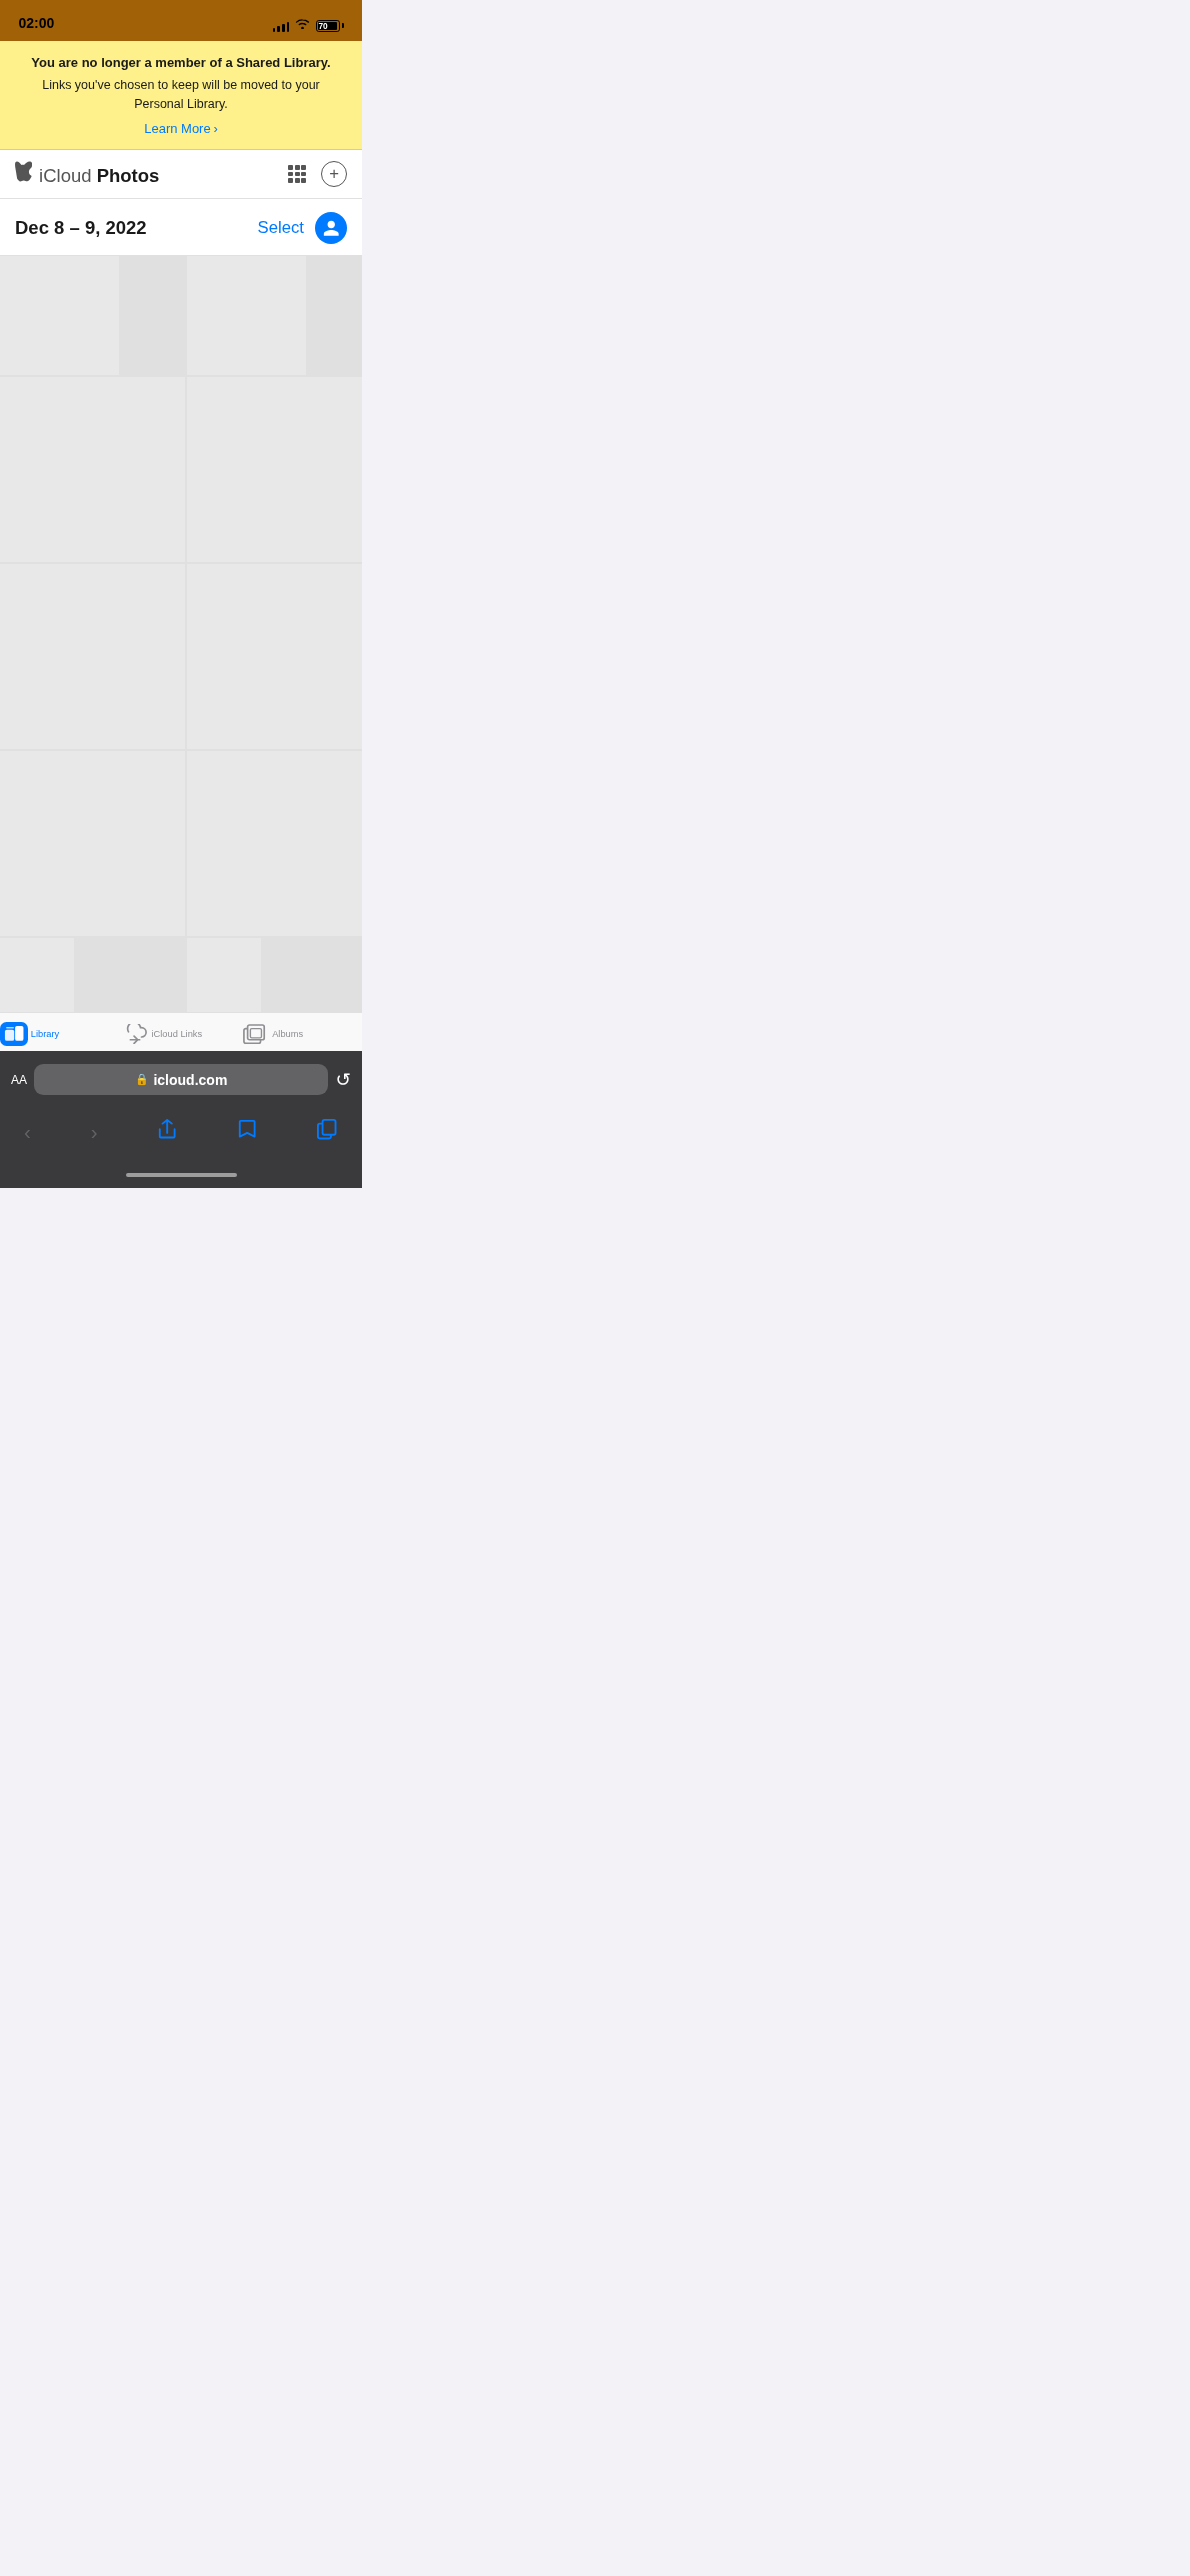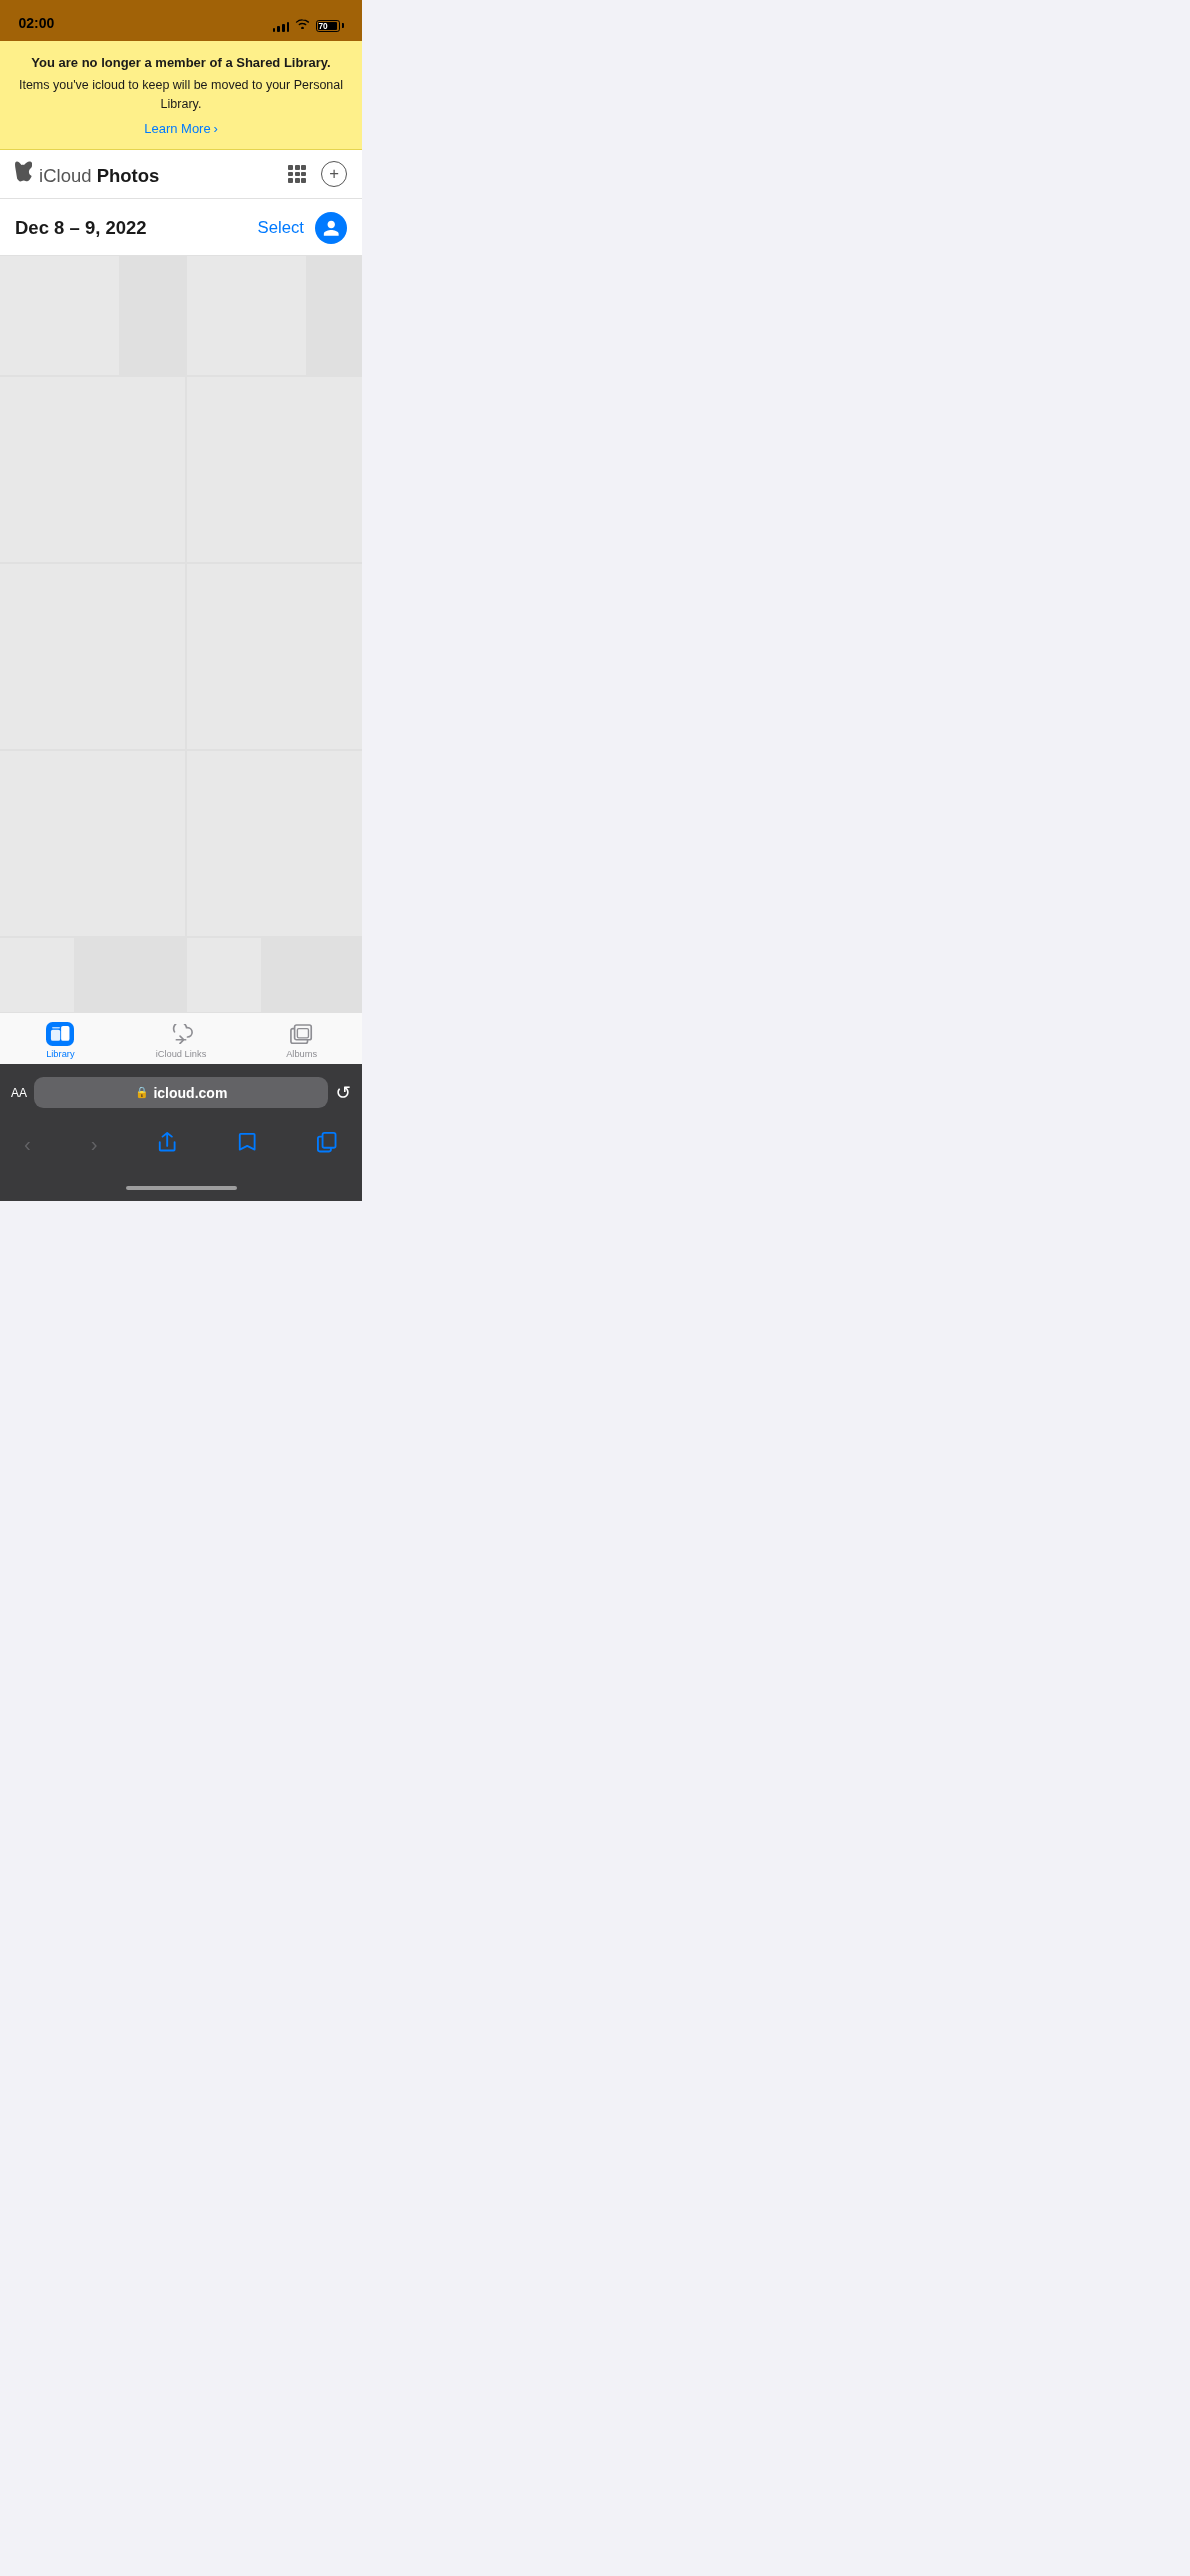--- a/index.html
+++ b/index.html
@@ -192,21 +192,21 @@
       background: #f9f9f9;
       border-top: 0.9px solid #e0e0e0;
       display: flex;
       justify-content: space-around;
       align-items: center;
       padding: 9.3px 0 5.6px 0;
       position: relative;
     }
     .tab-item {
       display: flex;
-      flex-direction: column;
+      flex-direction: row;
       align-items: center;
       gap: 2.8px;
       flex: 1;
     }
     .tab-icon-wrap {
       width: 28px;
       height: 24px;
       display: flex;
       align-items: center;
       justify-content: center;
@@ -324,21 +324,21 @@
         <div style="background:#000; border-radius:0.9px; height:8.3px; width:18.5px;"></div>
         <span style="font-size:8.3px; font-weight:700; position:absolute; left:1.9px; color:#fff;">70</span>
       </div>
       <div style="width:1.9px; height:4.6px; background:#000; border-radius:0 0.9px 0.9px 0; margin-left:0.9px;"></div>
     </div>
   </div>
 </div>
 
 <div class="notification-banner">
   <div class="banner-title">You are no longer a member of a Shared Library.</div>
-  <div class="banner-body">Items you've icloud to keep will be moved to your Personal Library.</div>
+  <div class="banner-body">Links you've chosen to keep will be moved to your Personal Library.</div>
   <a class="banner-link" href="#">
     <span>Learn More</span>
     <span>›</span>
   </a>
 </div>
 
 <div class="app-header">
   <div class="app-header-left">
     <span class="apple-logo">
       <svg width="16.7" height="20.4" viewBox="0 0 814 1000" fill="#555">

